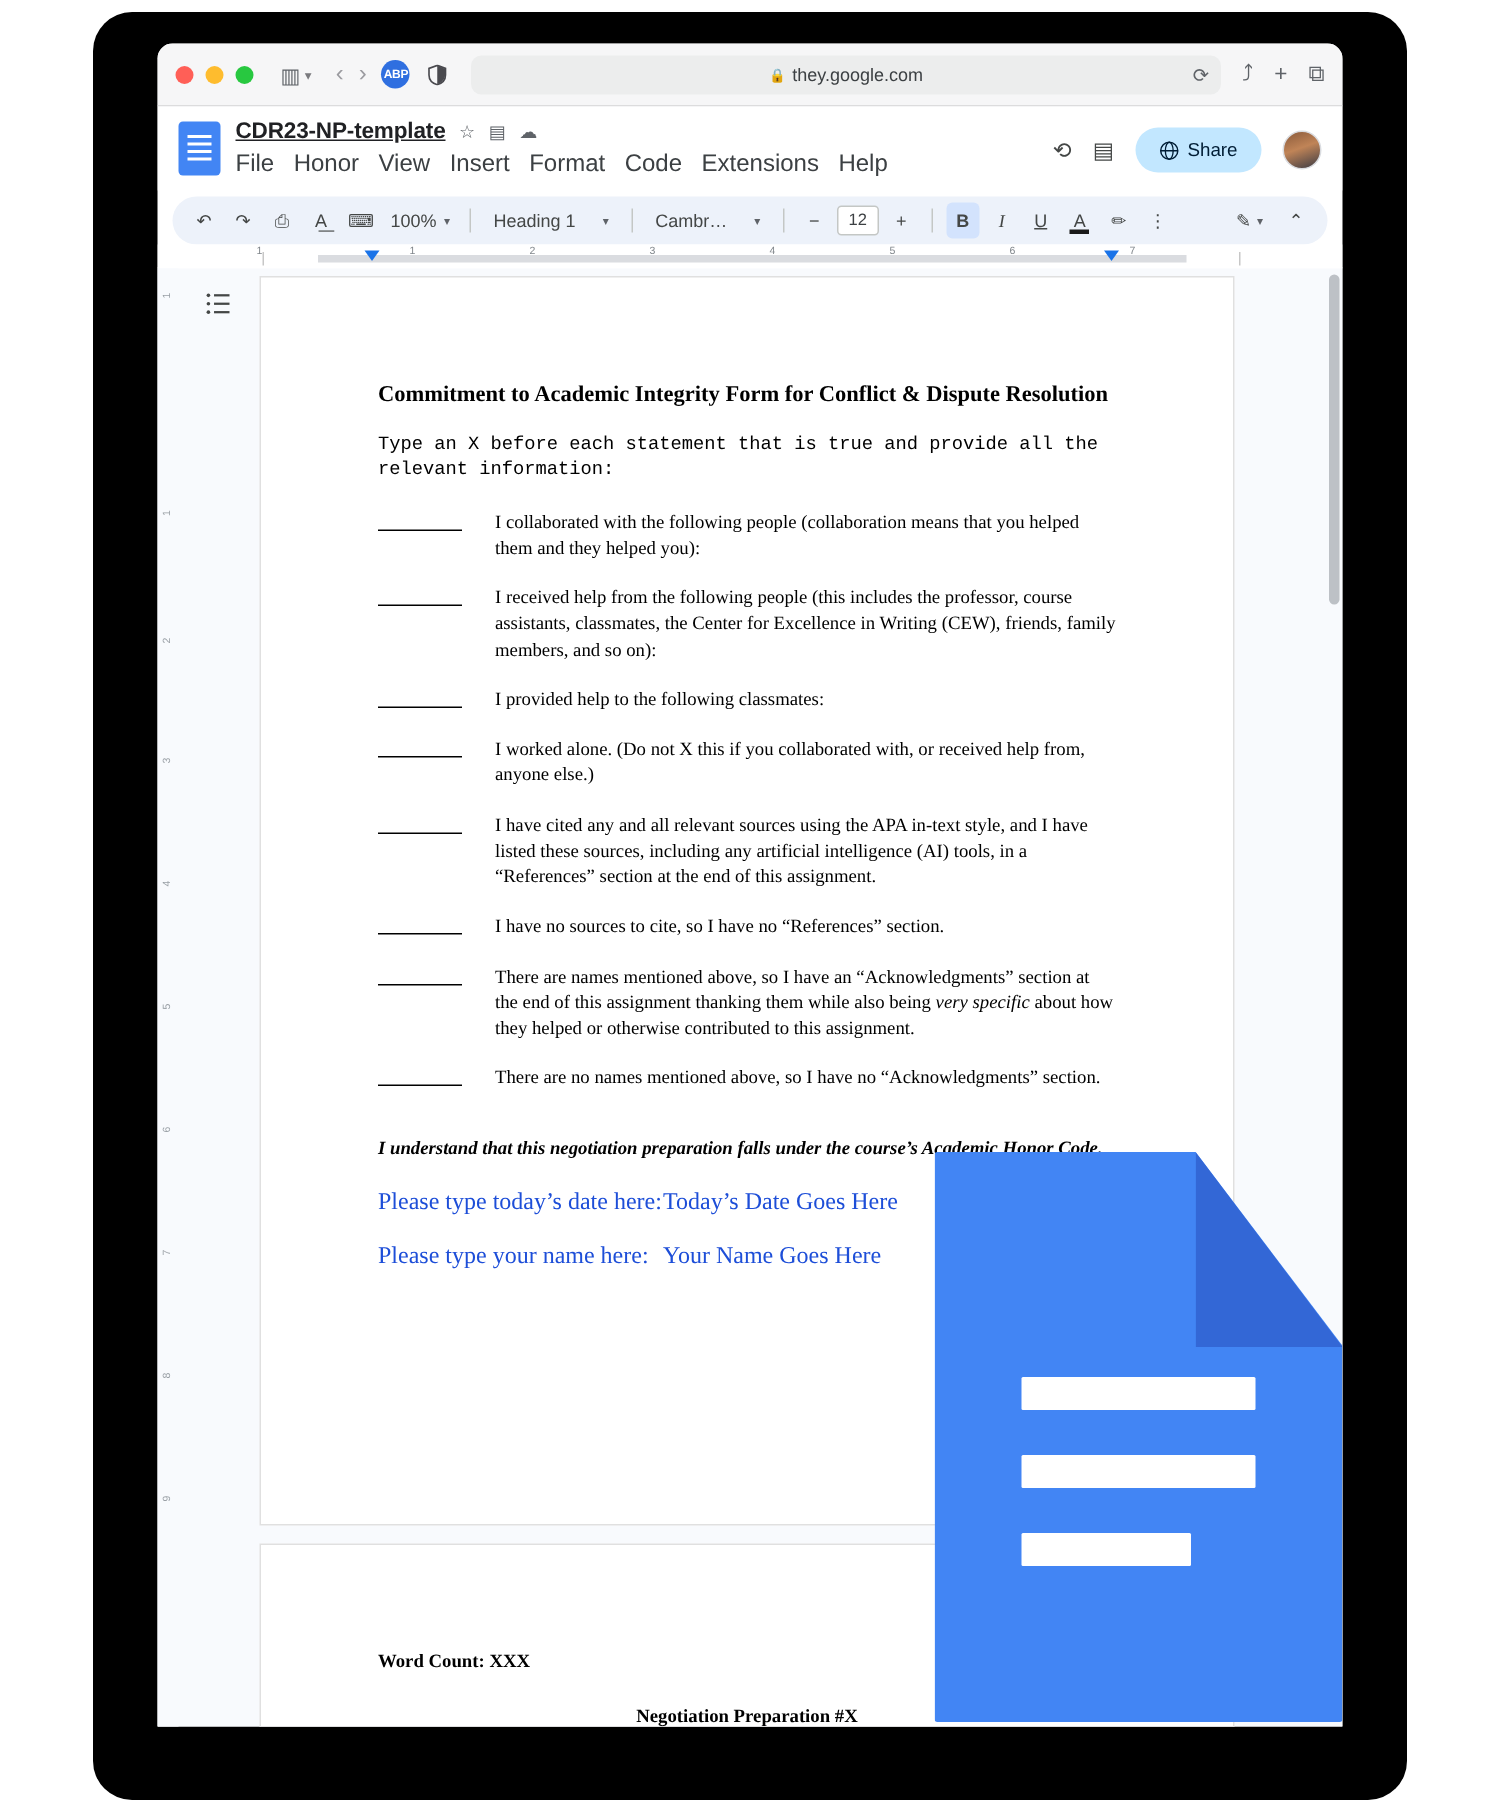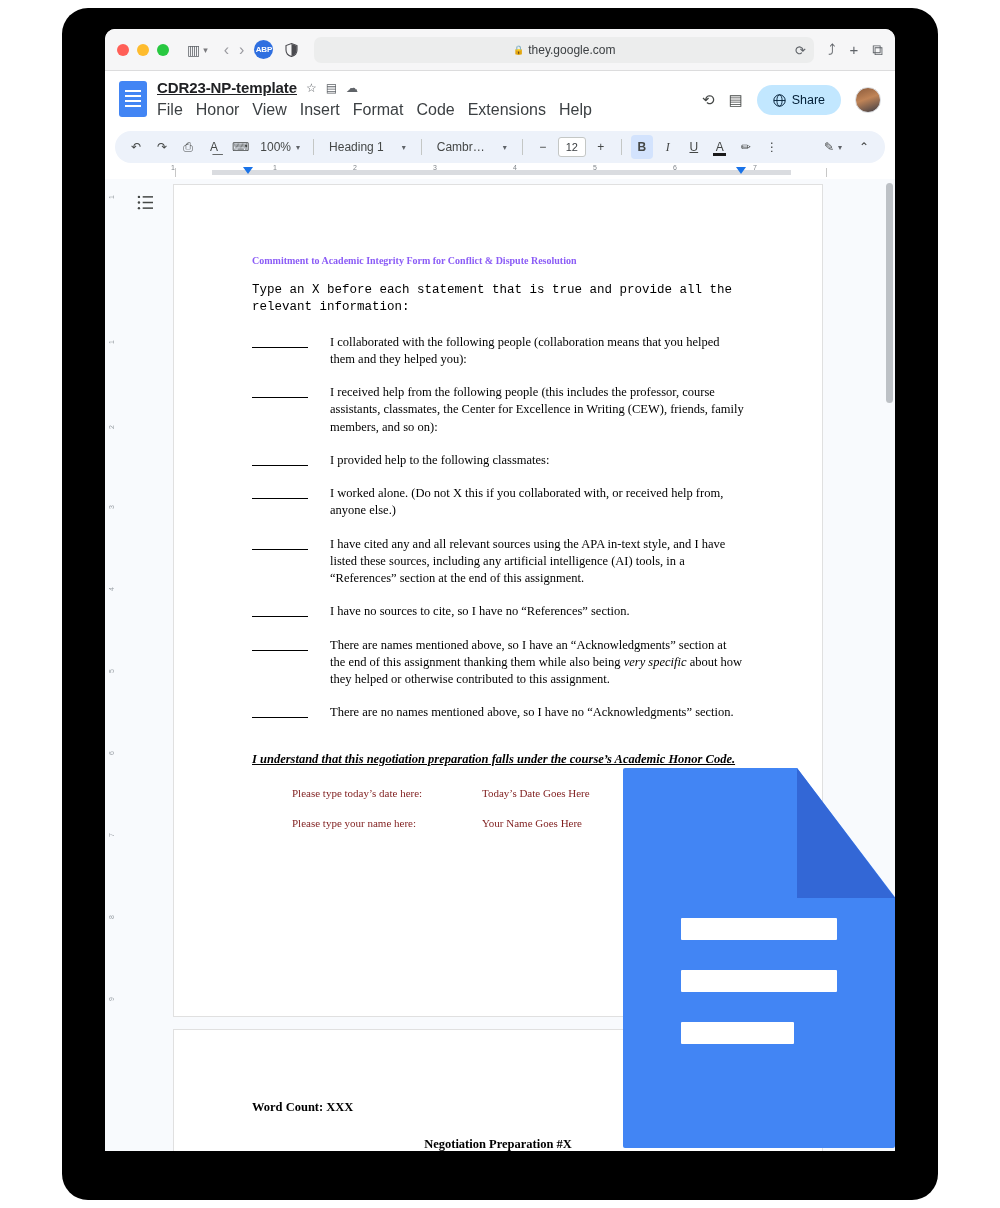--- a/index.html
+++ b/index.html
@@ -259,23 +259,23 @@
   .doc-scrollbar {
     position: absolute;
     right: 2px; top: 4px;
     width: 7px; height: 220px;
     background: #bdc1c6;
     border-radius: 4px;
   }
 
   .doc-h {
     font-family: "Liberation Serif", serif;
-    font-size: 10px;
+    font-size: 15px;
     font-weight: bold;
-    color: #8b5cf6;
+    color: #000000;
     margin: 0 0 16px 0;
   }
   .doc-p {
     font-family: Liberation Mono, monospace;
     font-size: 12.5px;
     color: #000;
     margin: 0 0 17px 0;
     line-height: 1.38;
   }
   .stmt {
@@ -296,29 +296,27 @@
   }
   .stmt .txt { flex: 1; }
   .italic { font-style: italic; }
   .honor {
     font-family: "Liberation Serif", serif;
     font-size: 12.5px;
     font-style: italic;
     font-weight: bold;
     color: #000;
     margin: 30px 0 20px 0;
-    text-decoration: underline;
   }
   .fieldrow {
     display: flex;
     font-family: "Liberation Serif", serif;
-    font-size: 11px;
-    color: #7f1d1d;
+    font-size: 16px;
+    color: #1d4ed8;
     margin-bottom: 18px;
-    margin-left: 40px;
   }
   .fieldrow .lbl { width: 190px; flex: none; }
   .wordcount {
     font-family: "Liberation Serif", serif;
     font-size: 12.5px;
     font-weight: bold;
     color: #000;
   }
   .pagefooter {
     font-family: "Liberation Serif", serif;

